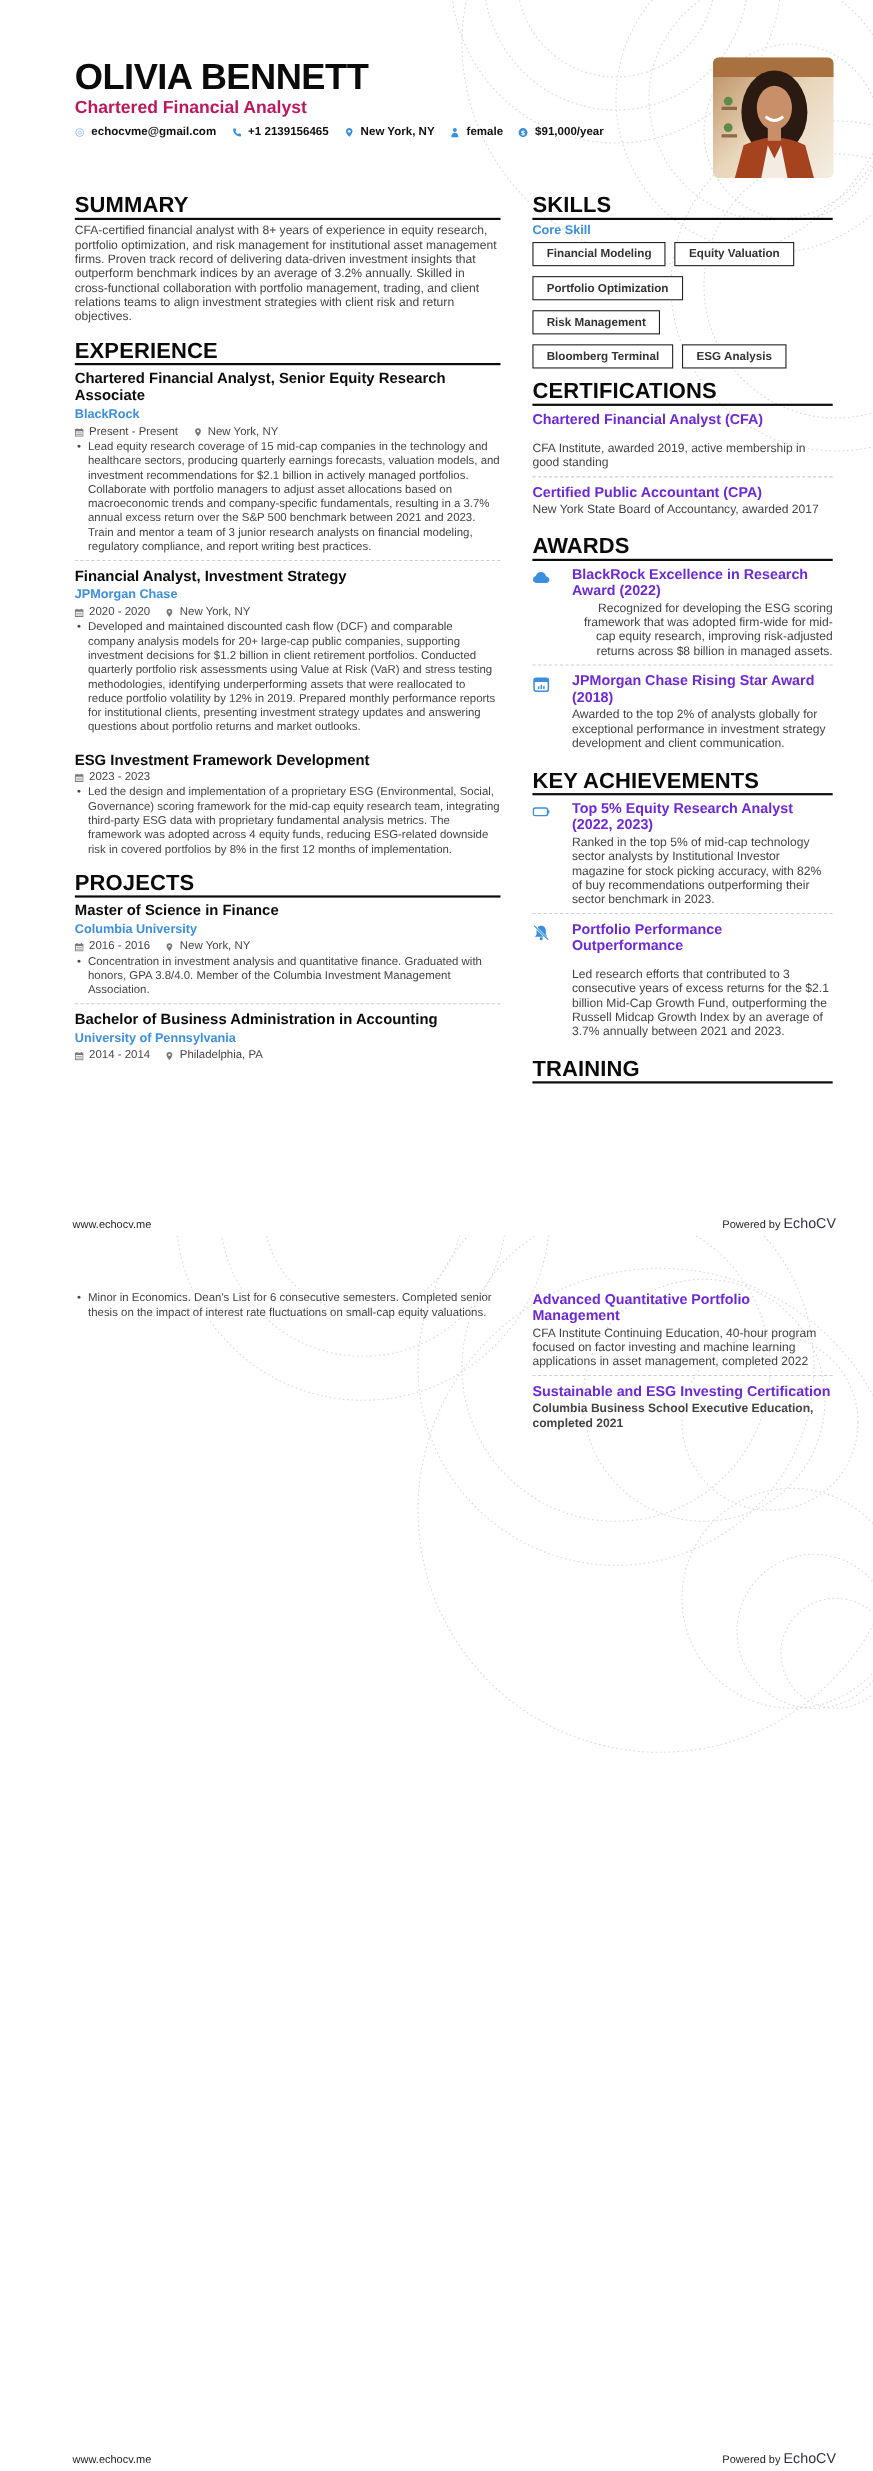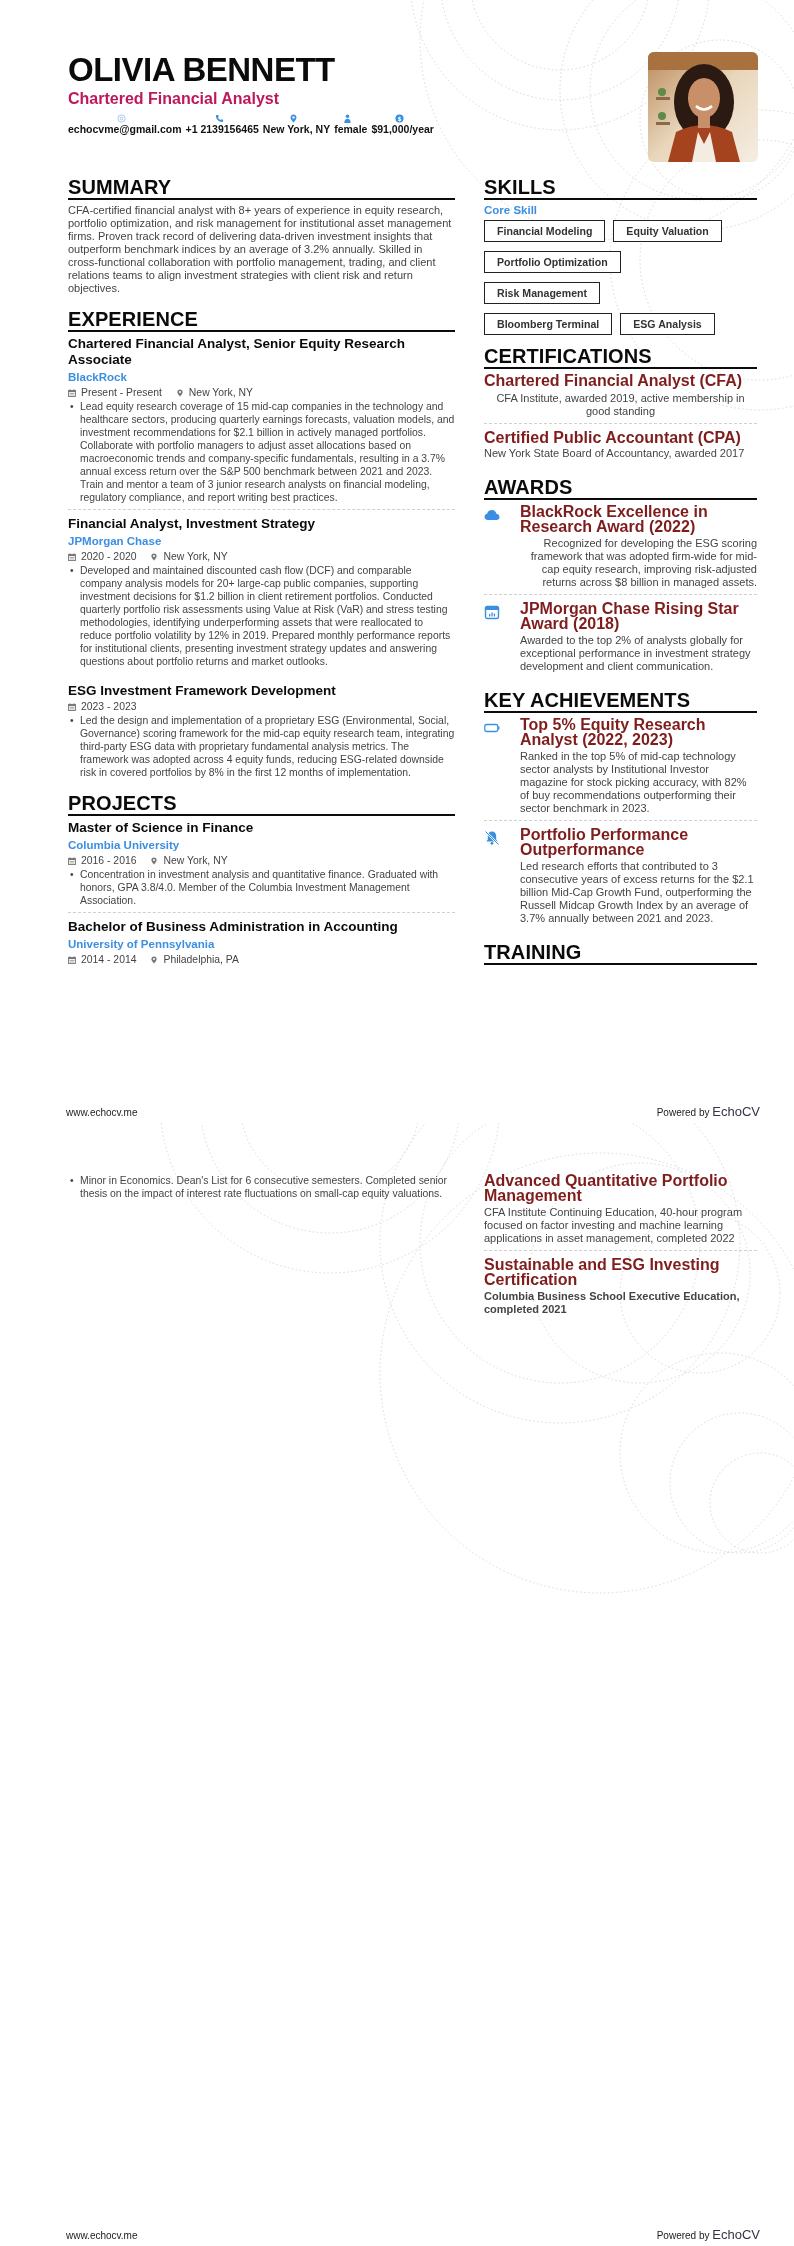--- a/index.html
+++ b/index.html
@@ -9,21 +9,21 @@
   .page1 { top: 0; }
   .page2 { top: 1123px; }
   .bg-deco { position: absolute; inset: 0; pointer-events: none; }
   .content { position: absolute; left: 16px; top: 0; width: 794px; height: 1123px; }
 
   
   .header { position: absolute; left: 52px; top: 52px; width: 580px; }
   .name { font-size: 33px; font-weight: 700; letter-spacing: -0.5px; color: #0b0b0b; line-height: 36px; }
   .role { font-size: 16px; font-weight: 700; color: #be185d; margin-top: 1px; line-height: 20px; }
   .contacts { display: flex; align-items: center; margin-top: 5px; font-size: 10.5px; font-weight: 700; color: #111; }
-  .contact { display: flex; align-items: center; margin-right: 4px; flex-direction: column; }
+  .contact { display: flex; align-items: center; margin-right: 14px; }
   .contact svg { width: 9px; height: 9px; margin-right: 6px; }
   .photo { position: absolute; left: 632px; top: 52px; width: 110px; height: 110px; border-radius: 6px; overflow: hidden; }
 
   
   .col-left { position: absolute; left: 52px; width: 387px; }
   .col-right { position: absolute; left: 468px; width: 273px; }
   .section-title { font-size: 20px; font-weight: 700; color: #0b0b0b; line-height: 18px; padding-bottom: 2px; border-bottom: 2px solid #0b0b0b; margin-bottom: 4px; letter-spacing: 0.1px; }
   .text { font-size: 11px; line-height: 13px; color: #444; }
   .item-title { font-size: 13.5px; font-weight: 700; color: #0b0b0b; line-height: 16px; }
   .item-sub { font-size: 11.5px; font-weight: 700; color: #3b8fe0; line-height: 15px; margin-top: 2px; }
@@ -36,21 +36,21 @@
   .divider { border-top: 1px dashed #d0d0d0; margin: 5px 0 6px; }
 
   .skill-group { font-size: 11.5px; font-weight: 700; color: #3b8fe0; margin: 2px 0 4px; }
   .skills { display: flex; flex-wrap: wrap; }
   .skill { border: 1px solid #222; font-size: 10.6px; font-weight: 700; color: #333; padding: 3px 12px; margin: 0 8px 9px 0; line-height: 14px; background: #fff; }
 
   .award { display: flex; }
   .award .ico { width: 36px; flex: none; padding-top: 3px; }
   .award .ico svg { width: 16px; height: 16px; }
   .award .body { flex: 1; }
-  .cert-title { font-size: 16px; font-weight: 700; color: #7f1d1d; line-height: 15px; }
+  .cert-title { font-size: 13px; font-weight: 700; color: #6d28d9; line-height: 15px; }
 
   .footer { position: absolute; left: 50px; right: 50px; display: flex; justify-content: space-between; align-items: baseline; font-size: 10px; color: #222; }
   .footer .brand { font-size: 13px; color: #334; }
 </style>
 </head>
 <body>
 
 <div class="page page1">
   <svg class="bg-deco" width="794" height="1123" viewBox="0 0 794 1123">
     <g fill="none" stroke="#d9d9d9" stroke-width="1" stroke-dasharray="1.5 2.5">
@@ -293,21 +293,21 @@
           <span class="skill" style="margin-right:100px;">Risk Management</span>
           <span class="skill">Bloomberg Terminal</span>
           <span class="skill">ESG Analysis</span>
         </div>
       </section>
 
       <section style="margin-top:3px;">
         <div class="section-title">CERTIFICATIONS</div>
         <div>
           <div class="cert-title">Chartered Financial Analyst (CFA)</div>
-          <p class="text" style="margin-top:4px;text-align:center;">CFA Institute, awarded 2019, active membership in good standing</p>
+          <p class="text" style="margin-top:14px;">CFA Institute, awarded 2019, active membership in good standing</p>
         </div>
         <div class="divider"></div>
         <div>
           <div class="cert-title">Certified Public Accountant (CPA)</div>
           <p class="text" style="margin-top:2px;">New York State Board of Accountancy, awarded 2017</p>
         </div>
       </section>
 
       <section style="margin-top:18px;">
         <div class="section-title">AWARDS</div>
@@ -351,21 +351,21 @@
         <div class="divider"></div>
         <div class="award">
           <div class="ico"><svg viewBox="0 0 16 16">
                 <path d="M8 1.5 C5.4 1.5 3.8 3.5 3.8 6 L3.8 9.5 L2.3 11.5 L13.7 11.5 L12.2 9.5 L12.2 6 C12.2 3.5 10.6 1.5 8 1.5 Z" fill="#3b8fe0"></path>
                 <circle cx="8" cy="13.3" r="1.4" fill="#3b8fe0"></circle>
                 <line x1="1.5" y1="1.5" x2="14.5" y2="14.5" stroke="#fff" stroke-width="2"></line>
                 <line x1="1.5" y1="1.5" x2="14.5" y2="14.5" stroke="#3b8fe0" stroke-width="1"></line>
               </svg></div>
           <div class="body">
             <div class="cert-title">Portfolio Performance Outperformance</div>
-            <p class="text" style="margin-top:3px;">Led research efforts that contributed to 3 consecutive years of excess returns for the $2.1 billion Mid-Cap Growth Fund, outperforming the Russell Midcap Growth Index by an average of 3.7% annually between 2021 and 2023.</p>
+            <p class="text" style="margin-top:13px;">Led research efforts that contributed to 3 consecutive years of excess returns for the $2.1 billion Mid-Cap Growth Fund, outperforming the Russell Midcap Growth Index by an average of 3.7% annually between 2021 and 2023.</p>
           </div>
         </div>
       </section>
 
       <section style="margin-top:18px;">
         <div class="section-title">TRAINING</div>
       </section>
     </div>
 
     <div class="footer" style="top:1104px;">

